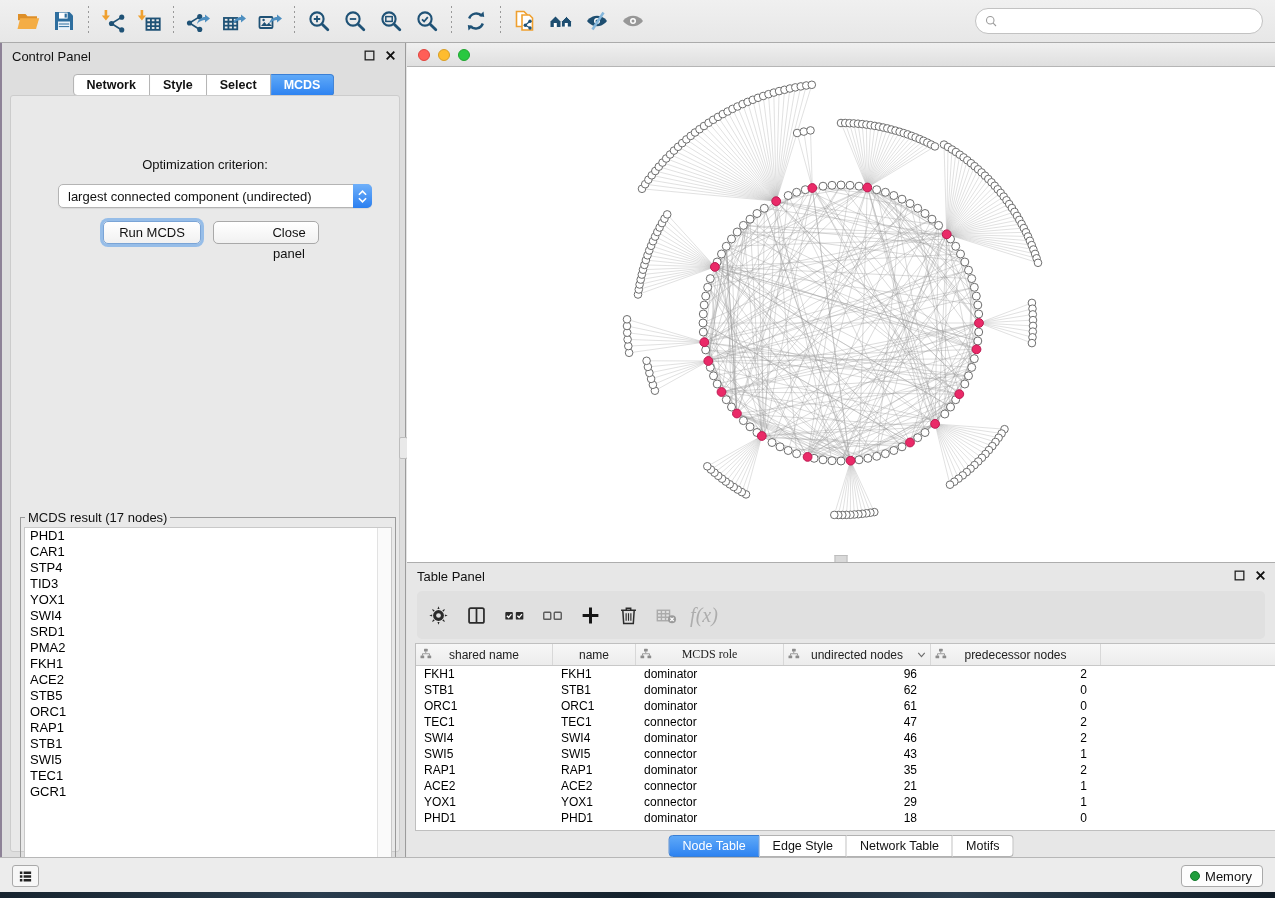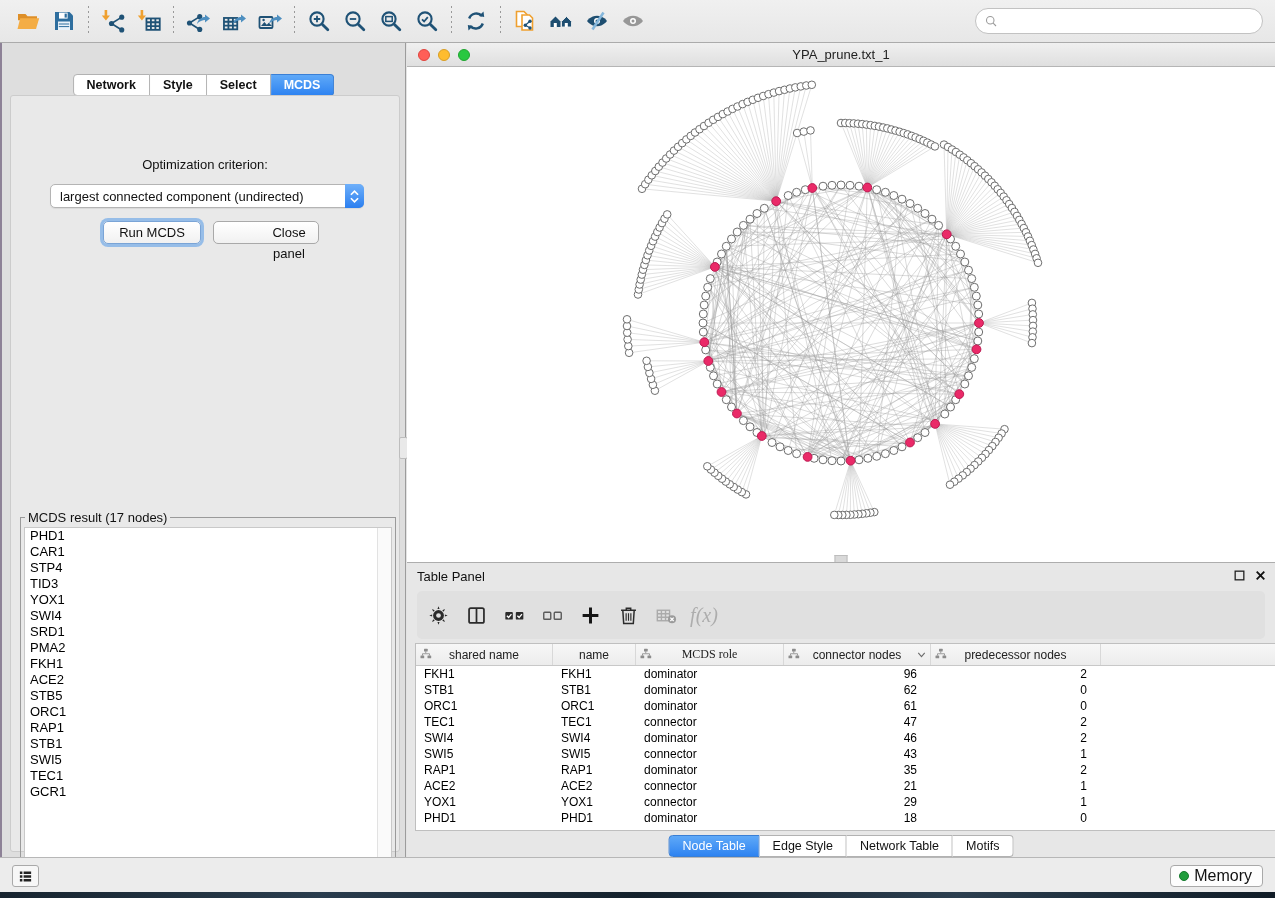--- a/index.html
+++ b/index.html
@@ -34,21 +34,21 @@
   .card{position:absolute;left:8px;top:52px;width:388px;height:755px;background:#E9E9E9;
         border:1px solid #CCCCCC;border-radius:3px;}
   .seg{display:flex;position:absolute;}
   .seg-tab{height:20px;line-height:20px;padding:0 13px;background:#fff;border:1px solid #B2B2B2;
            border-left:none;font-size:12.5px;color:#111;}
   .seg-tab:first-child{border-left:1px solid #B2B2B2;border-radius:4px 0 0 4px;}
   .seg-tab:last-child{border-radius:0 4px 4px 0;}
   .seg-tab.sel{background:linear-gradient(#5FA9F8,#2E83F1);color:#fff;border-color:#3A7FD5;}
   .ctrl-tabs{left:50%;transform:translateX(-50%);top:31px;font-weight:bold;}
   .crit-label{position:absolute;left:0;width:100%;top:61px;text-align:center;font-size:13px;color:#111;}
-  .mac-select{position:absolute;left:39px;top:88px;width:314px;height:24px;background:#fff;
+  .mac-select{position:absolute;left:47px;top:88px;width:314px;height:24px;background:#fff;
               border:1px solid #B4B4B4;border-radius:5px;display:flex;align-items:center;
               box-sizing:border-box;box-shadow:0 1px 1px rgba(0,0,0,.07);}
   .mac-select .val{flex:1;font-size:13px;padding:0 9px;white-space:nowrap;color:#111;}
   .mac-select .step{width:19px;align-self:stretch;margin:-1px -1px -1px 0;
               background:linear-gradient(#6FB0FA,#2B7FF0);border-radius:0 5px 5px 0;
               display:flex;flex-direction:column;align-items:center;justify-content:center;gap:1px;}
   .mac-btn{position:absolute;height:23px;background:linear-gradient(#FFFFFF,#F1F1F1);
            border:1px solid #A9A9A9;border-radius:5px;font-size:13px;text-align:center;
            color:#111;box-sizing:border-box;line-height:21px;}
   .mac-btn.focus{box-shadow:0 0 0 3px rgba(106,166,232,.65);border-color:#7AA4D6;}
@@ -102,21 +102,21 @@
   .tp-tabs{left:50%;transform:translateX(-50%);top:272px;}
   
   .status-bar{position:absolute;left:0;top:857px;width:1275px;height:35px;background:#ECECEC;
               border-top:1px solid #B7B7B7;box-sizing:border-box;}
   .status-left-btn{position:absolute;left:12px;top:7px;width:27px;height:22px;background:#F7F7F7;
                    border:1px solid #A9A9A9;border-radius:3px;display:flex;align-items:center;justify-content:center;box-sizing:border-box;}
   .status-left-btn svg{width:15px;height:15px;}
   .memory-btn{position:absolute;right:12px;top:7px;height:22px;padding:0 10px 0 8px;background:#FDFDFD;
               border:1px solid #A9A9A9;border-radius:4px;display:flex;align-items:center;gap:5px;box-sizing:border-box;}
   .memory-dot{width:10px;height:10px;border-radius:50%;background:#1F9D3C;border:1px solid #167A2D;box-sizing:border-box;}
-  .memory-label{font-size:16px;color:#111;}
+  .memory-label{font-size:13px;color:#111;}
 </style>
 </head>
 <body>
 
 <div class="toolbar" id="main-toolbar">
   <div class="tb-icons">
       <div class="tb-btn">
         <svg viewBox="0 0 24 24">
           <path d="M2 5h7.5l2 2.3H21v4H2z" fill="#DE8F28"></path>
           <path d="M1.5 20L4.2 9.2h19L20 20z" fill="#F4AD45"></path>
@@ -274,20 +274,31 @@
         <path d="M14.6 14.6l4.6 4.6" stroke="#9A9A9A" stroke-width="1.7"></path>
       </svg>
     <input class="search-input" placeholder="" style="">
   </div>
 </div>
 
 <div class="left-sliver"></div>
 <div class="wallpaper"></div>
 
 <div class="control-panel">
+  <div class="panel-header">
+    <span class="panel-title">Control Panel</span>
+    <span class="panel-hdr-icons">
+      <svg viewBox="0 0 24 24">
+          <rect x="4" y="4" width="16" height="16" fill="none" stroke="#222" stroke-width="2.4"></rect>
+        </svg>
+      <svg viewBox="0 0 24 24">
+          <path d="M5 5l14 14M19 5L5 19" stroke="#111" stroke-width="3.4"></path>
+        </svg>
+    </span>
+  </div>
   <div class="seg ctrl-tabs" id="ctrl-tabs">
       <span class="seg-tab">Network</span>
       <span class="seg-tab">Style</span>
       <span class="seg-tab">Select</span>
       <span class="seg-tab sel">MCDS</span>
     </div>
   <div class="card">
     <div class="crit-label">Optimization criterion:</div>
     <div class="mac-select">
       <span class="val">largest connected component (undirected)</span>
@@ -331,21 +342,20 @@
 
 <div class="divider-grip"></div>
 
 <div class="net-panel">
   <div class="net-titlebar">
     <div class="traffic">
       <span class="light red"></span>
       <span class="light yellow"></span>
       <span class="light green"></span>
     </div>
-    <div class="net-title">YPA_prune.txt_1</div>
   </div>
   <div class="net-canvas">
     <svg id="net-svg" width="868" height="496" viewBox="0 0 868 496">
         <path d="M307.9 199.9L231.0 227.5M307.9 199.9L231.8 222.5M307.9 199.9L232.6 217.5M307.9 199.9L233.7 212.6M307.9 199.9L234.8 207.6M307.9 199.9L236.0 202.7M307.9 199.9L237.4 197.9M307.9 199.9L238.9 193.1M307.9 199.9L240.5 188.3M307.9 199.9L242.2 183.5M307.9 199.9L244.1 178.8M307.9 199.9L246.0 174.2M307.9 199.9L248.1 169.6M307.9 199.9L250.3 165.0M307.9 199.9L252.6 160.5M307.9 199.9L255.0 156.1M307.9 199.9L257.5 151.7M307.9 199.9L260.2 147.4M369.2 134.2L235.0 121.8M369.2 134.2L238.2 117.2M369.2 134.2L241.4 112.7M369.2 134.2L244.8 108.3M369.2 134.2L248.3 104.0M369.2 134.2L251.8 99.7M369.2 134.2L255.5 95.6M369.2 134.2L259.2 91.5M369.2 134.2L263.1 87.5M369.2 134.2L267.0 83.6M369.2 134.2L271.1 79.8M369.2 134.2L275.2 76.1M369.2 134.2L279.4 72.4M369.2 134.2L283.7 68.9M369.2 134.2L288.0 65.5M369.2 134.2L292.5 62.2M369.2 134.2L297.0 59.0M369.2 134.2L301.6 55.8M369.2 134.2L306.2 52.8M369.2 134.2L311.0 49.9M369.2 134.2L315.8 47.1M369.2 134.2L320.6 44.5M369.2 134.2L325.5 41.9M369.2 134.2L330.5 39.5M369.2 134.2L335.6 37.1M369.2 134.2L340.6 34.9M369.2 134.2L345.8 32.8M369.2 134.2L351.0 30.8M369.2 134.2L356.2 29.0M369.2 134.2L361.5 27.2M369.2 134.2L366.8 25.6M369.2 134.2L372.1 24.1M369.2 134.2L377.5 22.8M369.2 134.2L382.9 21.5M369.2 134.2L388.3 20.4M369.2 134.2L393.8 19.4M369.2 134.2L399.3 18.5M369.2 134.2L404.8 17.8M405.3 121.0L390.1 66.0M405.3 121.0L396.8 64.6M405.3 121.0L403.5 63.4M460.3 120.5L434.0 56.0M460.3 120.5L438.2 56.0M460.3 120.5L442.5 56.2M460.3 120.5L446.7 56.4M460.3 120.5L451.0 56.7M460.3 120.5L455.2 57.1M460.3 120.5L459.4 57.6M460.3 120.5L463.6 58.2M460.3 120.5L467.8 58.9M460.3 120.5L472.0 59.6M460.3 120.5L476.2 60.5M460.3 120.5L480.3 61.4M460.3 120.5L484.4 62.5M460.3 120.5L488.5 63.6M460.3 120.5L492.6 64.8M460.3 120.5L496.7 66.1M460.3 120.5L500.7 67.4M460.3 120.5L504.7 68.9M460.3 120.5L508.6 70.4M460.3 120.5L512.6 72.1M460.3 120.5L516.5 73.8M460.3 120.5L520.3 75.6M460.3 120.5L524.1 77.5M460.3 120.5L527.9 79.4M539.7 167.3L537.0 77.6M539.7 167.3L541.0 80.0M539.7 167.3L545.0 82.5M539.7 167.3L548.9 85.0M539.7 167.3L552.8 87.7M539.7 167.3L556.6 90.4M539.7 167.3L560.3 93.3M539.7 167.3L564.0 96.2M539.7 167.3L567.6 99.2M539.7 167.3L571.1 102.3M539.7 167.3L574.6 105.4M539.7 167.3L578.0 108.7M539.7 167.3L581.3 112.0M539.7 167.3L584.5 115.3M539.7 167.3L587.7 118.8M539.7 167.3L590.7 122.3M539.7 167.3L593.7 125.9M539.7 167.3L596.7 129.6M539.7 167.3L599.5 133.3M539.7 167.3L602.2 137.1M539.7 167.3L604.9 141.0M539.7 167.3L607.5 144.9M539.7 167.3L610.0 148.9M539.7 167.3L612.3 152.9M539.7 167.3L614.6 157.0M539.7 167.3L616.8 161.1M539.7 167.3L619.0 165.3M539.7 167.3L621.0 169.5M539.7 167.3L622.9 173.8M539.7 167.3L624.7 178.1M539.7 167.3L626.4 182.5M539.7 167.3L628.1 186.9M539.7 167.3L629.6 191.3M539.7 167.3L631.0 195.8M572.0 256.0L624.9 235.9M572.0 256.0L625.5 241.7M572.0 256.0L625.8 247.4M572.0 256.0L626.0 253.1M572.0 256.0L626.0 258.9M572.0 256.0L625.8 264.6M572.0 256.0L625.5 270.3M572.0 256.0L624.9 276.1M528.1 356.9L597.5 362.2M528.1 356.9L594.6 366.5M528.1 356.9L591.6 370.8M528.1 356.9L588.5 375.0M528.1 356.9L585.3 379.1M528.1 356.9L581.9 383.1M528.1 356.9L578.5 387.0M528.1 356.9L574.9 390.8M528.1 356.9L571.2 394.5M528.1 356.9L567.5 398.1M528.1 356.9L563.6 401.7M528.1 356.9L559.7 405.1M528.1 356.9L555.7 408.4M528.1 356.9L551.5 411.6M528.1 356.9L547.3 414.7M528.1 356.9L543.0 417.7M443.6 393.7L467.3 445.1M443.6 393.7L463.4 445.7M443.6 393.7L459.4 446.3M443.6 393.7L455.4 446.8M443.6 393.7L451.4 447.2M443.6 393.7L447.4 447.5M443.6 393.7L443.4 447.8M443.6 393.7L439.4 447.9M443.6 393.7L435.3 448.0M443.6 393.7L431.3 448.0M443.6 393.7L427.3 447.9M354.8 369.0L339.0 427.4M354.8 369.0L334.8 425.1M354.8 369.0L330.7 422.6M354.8 369.0L326.7 420.0M354.8 369.0L322.7 417.3M354.8 369.0L318.8 414.6M354.8 369.0L315.0 411.7M354.8 369.0L311.2 408.8M354.8 369.0L307.5 405.7M354.8 369.0L303.9 402.6M354.8 369.0L300.3 399.3M301.3 294.0L247.9 323.7M301.3 294.0L245.9 317.8M301.3 294.0L244.1 311.9M301.3 294.0L242.4 305.9M301.3 294.0L240.9 299.9M301.3 294.0L239.6 293.8M297.3 275.2L222.1 285.8M297.3 275.2L221.3 279.1M297.3 275.2L220.6 272.4M297.3 275.2L220.2 265.7M297.3 275.2L220.0 259.0M297.3 275.2L220.0 252.3" stroke="#B8B8B8" stroke-width="0.7" opacity="0.6" fill="none"></path>
         <path d="M307.9 199.9L570.8 274.0M307.9 199.9L543.5 340.0M307.9 199.9L553.5 325.0M307.9 199.9L357.3 370.7M307.9 199.9L569.3 282.9M307.9 199.9L310.2 195.0M307.9 199.9L570.8 274.0M307.9 199.9L543.5 340.0M307.9 199.9L564.7 211.6M307.9 199.9L570.8 238.0M307.9 199.9L365.0 375.5M307.9 199.9L553.5 187.0M307.9 199.9L503.0 375.5M307.9 199.9L495.0 379.8M307.9 199.9L357.3 141.3M369.2 134.2L452.0 119.2M369.2 134.2L543.5 172.0M369.2 134.2L531.6 158.4M369.2 134.2L557.8 317.0M369.2 134.2L336.4 158.4M369.2 134.2L548.7 332.7M369.2 134.2L557.8 317.0M369.2 134.2L553.5 187.0M369.2 134.2L357.3 370.7M369.2 134.2L389.6 386.7M369.2 134.2L425.0 393.7M405.3 121.0L537.8 347.0M405.3 121.0L434.0 118.0M405.3 121.0L303.3 211.6M405.3 121.0L443.0 393.7M405.3 121.0L298.7 282.9M405.3 121.0L469.7 122.7M405.3 121.0L350.0 146.5M405.3 121.0L443.0 393.7M405.3 121.0L510.7 141.3M405.3 121.0L564.7 300.4M405.3 121.0L557.8 317.0M405.3 121.0L357.3 370.7M405.3 121.0L343.0 152.2M460.3 120.5L381.2 383.5M460.3 120.5L531.6 158.4M460.3 120.5L297.2 238.0M460.3 120.5L310.2 195.0M460.3 120.5L365.0 375.5M460.3 120.5L571.7 247.0M460.3 120.5L570.8 274.0M460.3 120.5L443.0 118.3M460.3 120.5L572.0 256.0M460.3 120.5L452.0 392.8M460.3 120.5L314.5 187.0M460.3 120.5L525.0 359.8M460.3 120.5L300.7 220.3M460.3 120.5L561.5 203.2M460.3 120.5L531.6 353.6M460.3 120.5L297.2 274.0M460.3 120.5L557.8 195.0M460.3 120.5L567.3 220.3M539.7 167.3L300.7 220.3M539.7 167.3L452.0 392.8M539.7 167.3L553.5 187.0M539.7 167.3L434.0 394.0M539.7 167.3L469.7 122.7M539.7 167.3L564.7 300.4M539.7 167.3L510.7 141.3M539.7 167.3L365.0 375.5M539.7 167.3L357.3 141.3M539.7 167.3L330.2 165.0M539.7 167.3L531.6 353.6M539.7 167.3L537.8 347.0M539.7 167.3L336.4 158.4M572.0 256.0L531.6 158.4M572.0 256.0L310.2 317.0M572.0 256.0L357.3 370.7M572.0 256.0L531.6 353.6M572.0 256.0L548.7 179.3M572.0 256.0L314.5 325.0M572.0 256.0L553.5 325.0M572.0 256.0L557.8 195.0M572.0 256.0L478.4 125.3M572.0 256.0L571.7 265.0M572.0 256.0L296.0 256.0M572.0 256.0L336.4 353.6M572.0 256.0L469.7 122.7M569.5 282.3L330.2 165.0M569.5 282.3L310.2 195.0M569.5 282.3L443.0 393.7M569.5 282.3L567.3 291.7M569.5 282.3L571.7 265.0M569.5 282.3L319.3 179.3M569.5 282.3L564.7 300.4M569.5 282.3L537.8 347.0M569.5 282.3L336.4 353.6M569.5 282.3L300.7 291.7M569.5 282.3L548.7 332.7M569.5 282.3L548.7 332.7M569.5 282.3L557.8 317.0M569.5 282.3L570.8 238.0M552.3 327.1L518.0 365.5M552.3 327.1L518.0 365.5M552.3 327.1L296.3 265.0M552.3 327.1L469.7 389.3M552.3 327.1L336.4 158.4M552.3 327.1L343.0 152.2M552.3 327.1L518.0 365.5M552.3 327.1L298.7 282.9M552.3 327.1L503.0 136.5M552.3 327.1L314.5 325.0M528.1 356.9L425.0 393.7M528.1 356.9L518.0 365.5M528.1 356.9L306.5 203.2M528.1 356.9L460.9 120.7M528.1 356.9L510.7 370.7M528.1 356.9L571.7 247.0M528.1 356.9L531.6 353.6M528.1 356.9L407.1 120.7M528.1 356.9L469.7 389.3M528.1 356.9L486.8 128.5M528.1 356.9L314.5 187.0M528.1 356.9L564.7 300.4M528.1 356.9L531.6 158.4M503.0 375.5L381.2 383.5M503.0 375.5L310.2 317.0M503.0 375.5L434.0 394.0M503.0 375.5L296.0 256.0M503.0 375.5L557.8 195.0M503.0 375.5L357.3 370.7M503.0 375.5L561.5 308.8M503.0 375.5L478.4 386.7M503.0 375.5L531.6 353.6M503.0 375.5L296.0 256.0M503.0 375.5L571.7 247.0M443.6 393.7L357.3 141.3M443.6 393.7L389.6 386.7M443.6 393.7L306.5 203.2M443.6 393.7L314.5 187.0M443.6 393.7L296.3 265.0M443.6 393.7L543.5 340.0M443.6 393.7L478.4 386.7M443.6 393.7L365.0 375.5M443.6 393.7L314.5 325.0M443.6 393.7L297.2 274.0M443.6 393.7L300.7 220.3M443.6 393.7L365.0 136.5M443.6 393.7L548.7 332.7M443.6 393.7L537.8 165.0M400.6 389.9L569.3 282.9M400.6 389.9L300.7 220.3M400.6 389.9L303.3 211.6M400.6 389.9L567.3 220.3M400.6 389.9L443.0 118.3M400.6 389.9L553.5 187.0M400.6 389.9L460.9 391.3M400.6 389.9L548.7 179.3M400.6 389.9L503.0 136.5M400.6 389.9L553.5 325.0M400.6 389.9L525.0 152.2M400.6 389.9L298.7 282.9M400.6 389.9L469.7 122.7M400.6 389.9L561.5 203.2M354.8 369.0L495.0 379.8M354.8 369.0L486.8 128.5M354.8 369.0L564.7 300.4M354.8 369.0L525.0 359.8M354.8 369.0L296.0 256.0M354.8 369.0L336.4 158.4M354.8 369.0L357.3 141.3M354.8 369.0L381.2 383.5M354.8 369.0L343.0 152.2M354.8 369.0L381.2 383.5M354.8 369.0L381.2 128.5M354.8 369.0L531.6 353.6M329.9 346.5L452.0 392.8M329.9 346.5L389.6 386.7M329.9 346.5L319.3 179.3M329.9 346.5L314.5 187.0M329.9 346.5L443.0 393.7M329.9 346.5L398.3 122.7M329.9 346.5L324.5 172.0M329.9 346.5L503.0 136.5M329.9 346.5L319.3 179.3M329.9 346.5L336.4 353.6M329.9 346.5L525.0 359.8M329.9 346.5L460.9 391.3M329.9 346.5L557.8 317.0M329.9 346.5L434.0 394.0M329.9 346.5L478.4 386.7M329.9 346.5L531.6 158.4M329.9 346.5L425.0 393.7M329.9 346.5L407.1 120.7M314.5 325.0L343.0 152.2M314.5 325.0L531.6 353.6M314.5 325.0L296.0 256.0M314.5 325.0L561.5 308.8M314.5 325.0L300.7 291.7M314.5 325.0L343.0 359.8M314.5 325.0L571.7 265.0M314.5 325.0L336.4 353.6M314.5 325.0L303.3 211.6M314.5 325.0L570.8 274.0M314.5 325.0L425.0 393.7M314.5 325.0L434.0 118.0M301.3 294.0L343.0 152.2M301.3 294.0L336.4 353.6M301.3 294.0L569.3 229.1M301.3 294.0L314.5 325.0M301.3 294.0L296.3 265.0M301.3 294.0L537.8 165.0M301.3 294.0L567.3 220.3M301.3 294.0L557.8 195.0M301.3 294.0L319.3 179.3M301.3 294.0L381.2 128.5M301.3 294.0L319.3 179.3M301.3 294.0L314.5 187.0M301.3 294.0L310.2 317.0M301.3 294.0L567.3 291.7M301.3 294.0L561.5 308.8M301.3 294.0L416.0 119.2M301.3 294.0L310.2 317.0M301.3 294.0L310.2 195.0M301.3 294.0L365.0 375.5M297.3 275.2L306.5 203.2M297.3 275.2L561.5 203.2M297.3 275.2L531.6 158.4M297.3 275.2L343.0 152.2M297.3 275.2L525.0 152.2M297.3 275.2L336.4 158.4M297.3 275.2L324.5 340.0M297.3 275.2L557.8 317.0M297.3 275.2L567.3 220.3M297.3 275.2L296.3 265.0M297.3 275.2L510.7 141.3M297.3 275.2L561.5 308.8M567.3 291.7L434.0 118.0M572.0 256.0L306.5 308.8M469.7 122.7L569.3 229.1M548.7 179.3L336.4 158.4M416.0 119.2L531.6 353.6M297.2 238.0L314.5 187.0M443.0 393.7L357.3 141.3M398.3 122.7L557.8 195.0M407.1 391.3L548.7 332.7M543.5 340.0L503.0 375.5M531.6 158.4L434.0 394.0M314.5 325.0L495.0 132.2M469.7 389.3L314.5 187.0M336.4 158.4L570.8 274.0M495.0 379.8L319.3 179.3M314.5 325.0L319.3 332.7M336.4 158.4L324.5 340.0M531.6 158.4L469.7 389.3M561.5 308.8L407.1 391.3M300.7 291.7L561.5 203.2M407.1 120.7L486.8 128.5M469.7 389.3L478.4 386.7M300.7 220.3L469.7 389.3M330.2 165.0L557.8 195.0M434.0 394.0L557.8 195.0M303.3 300.4L443.0 393.7M330.2 165.0L319.3 179.3M365.0 136.5L296.3 247.0M306.5 308.8L434.0 118.0M518.0 365.5L469.7 122.7M495.0 132.2L469.7 389.3M434.0 394.0L543.5 340.0M298.7 282.9L564.7 300.4M389.6 386.7L567.3 291.7M537.8 165.0L460.9 120.7M324.5 340.0L319.3 179.3M567.3 291.7L561.5 203.2M503.0 375.5L570.8 274.0M381.2 128.5L503.0 375.5M452.0 119.2L469.7 122.7M319.3 179.3L330.2 347.0M543.5 172.0L319.3 179.3M561.5 308.8L564.7 211.6M389.6 125.3L306.5 203.2M303.3 211.6L537.8 165.0M319.3 332.7L553.5 187.0M324.5 340.0L503.0 136.5M510.7 141.3L543.5 340.0M296.0 256.0L525.0 152.2M564.7 300.4L398.3 389.3M478.4 386.7L531.6 353.6M303.3 300.4L531.6 353.6M357.3 141.3L314.5 187.0M336.4 158.4L398.3 122.7M357.3 370.7L350.0 146.5" stroke="#9A9A9A" stroke-width="0.8" opacity="0.45" fill="none"></path>
         <circle cx="296.0" cy="256.0" r="4" fill="#FFFFFF" stroke="#6E6E6E"></circle>
         <circle cx="296.3" cy="247.0" r="4" fill="#FFFFFF" stroke="#6E6E6E"></circle>
         <circle cx="297.2" cy="238.0" r="4" fill="#FFFFFF" stroke="#6E6E6E"></circle>
         <circle cx="298.7" cy="229.1" r="4" fill="#FFFFFF" stroke="#6E6E6E"></circle>
         <circle cx="300.7" cy="220.3" r="4" fill="#FFFFFF" stroke="#6E6E6E"></circle>
@@ -720,21 +730,21 @@
         </div>
         <div class="th" style="width: 147px;">
           <span class="tree"><svg viewBox="0 0 24 24">
               <g fill="#8C8C8C">
                 <path d="M11.5 6.5v4M5 15v-3.5h14V15" stroke="#8C8C8C" stroke-width="1.7" fill="none"></path>
                 <rect x="8" y="1.5" width="7.4" height="5.4" rx="1"></rect>
                 <rect x="1" y="15" width="7.4" height="5.4" rx="1"></rect>
                 <rect x="15" y="15" width="7.4" height="5.4" rx="1"></rect>
               </g>
             </svg></span>
-          <span>connector nodes</span>
+          <span>undirected nodes</span>
           <span class="sort"><svg viewBox="0 0 24 24">
               <path d="M5 8.5l7 8 7-8" fill="none" stroke="#6B6B6B" stroke-width="2.4"></path>
             </svg></span>
         </div>
         <div class="th" style="width: 170px;">
           <span class="tree"><svg viewBox="0 0 24 24">
               <g fill="#8C8C8C">
                 <path d="M11.5 6.5v4M5 15v-3.5h14V15" stroke="#8C8C8C" stroke-width="1.7" fill="none"></path>
                 <rect x="8" y="1.5" width="7.4" height="5.4" rx="1"></rect>
                 <rect x="1" y="15" width="7.4" height="5.4" rx="1"></rect>

